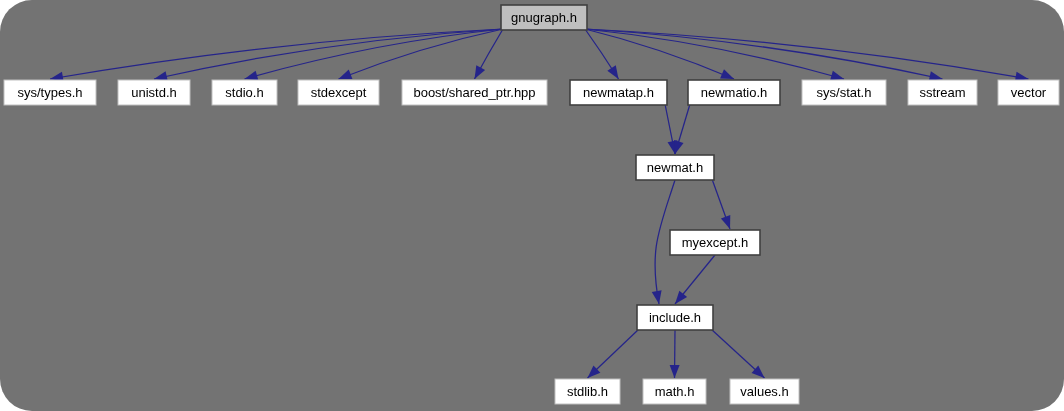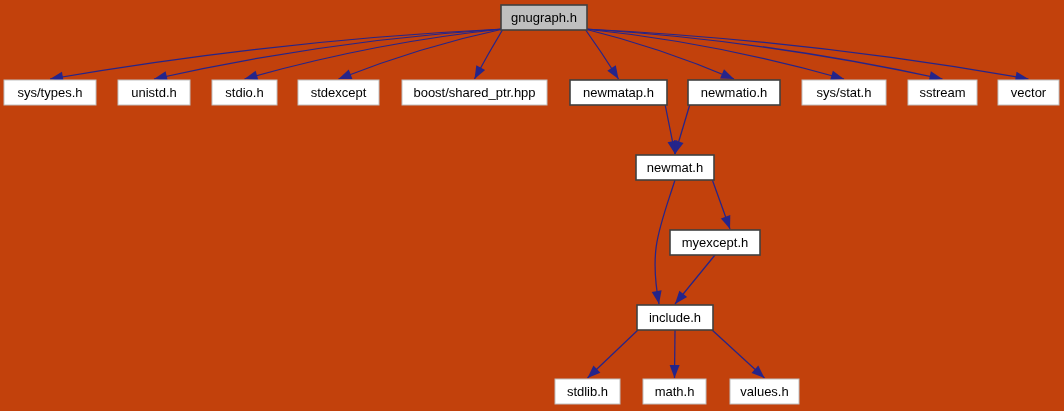--- a/index.html
+++ b/index.html
@@ -4,23 +4,24 @@
 <style>
   html, body {
     margin: 0;
     padding: 0;
     background: #ffffff;
   }
   #graph-root {
     position: relative;
     width: 1064px;
     height: 411px;
-    background: #c2410c;
+    background: #737373;
     font-family: "Liberation Sans", sans-serif;
     overflow: hidden;
+    border-radius: 32px;
   }
   svg#graph-svg {
     position: absolute;
     left: 0;
     top: 0;
     width: 1064px;
     height: 411px;
   }
   .node-box {
     fill: #ffffff;

